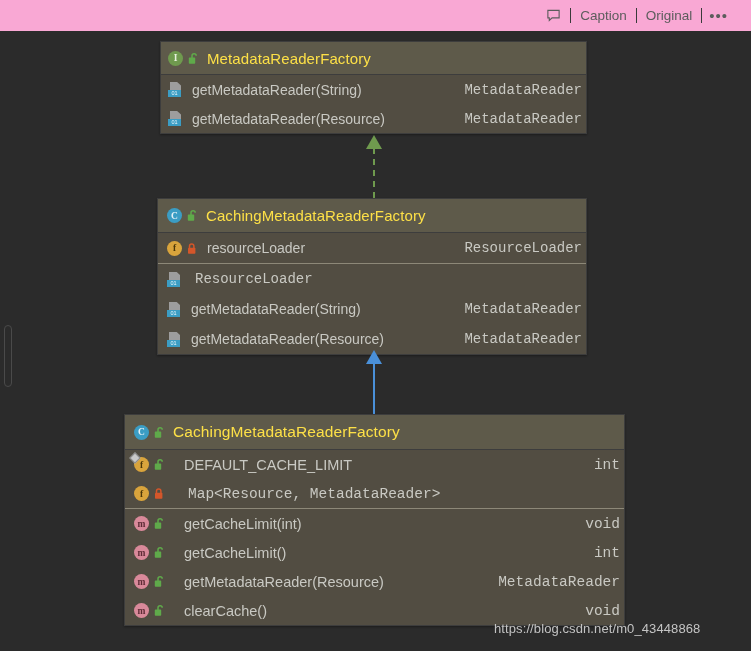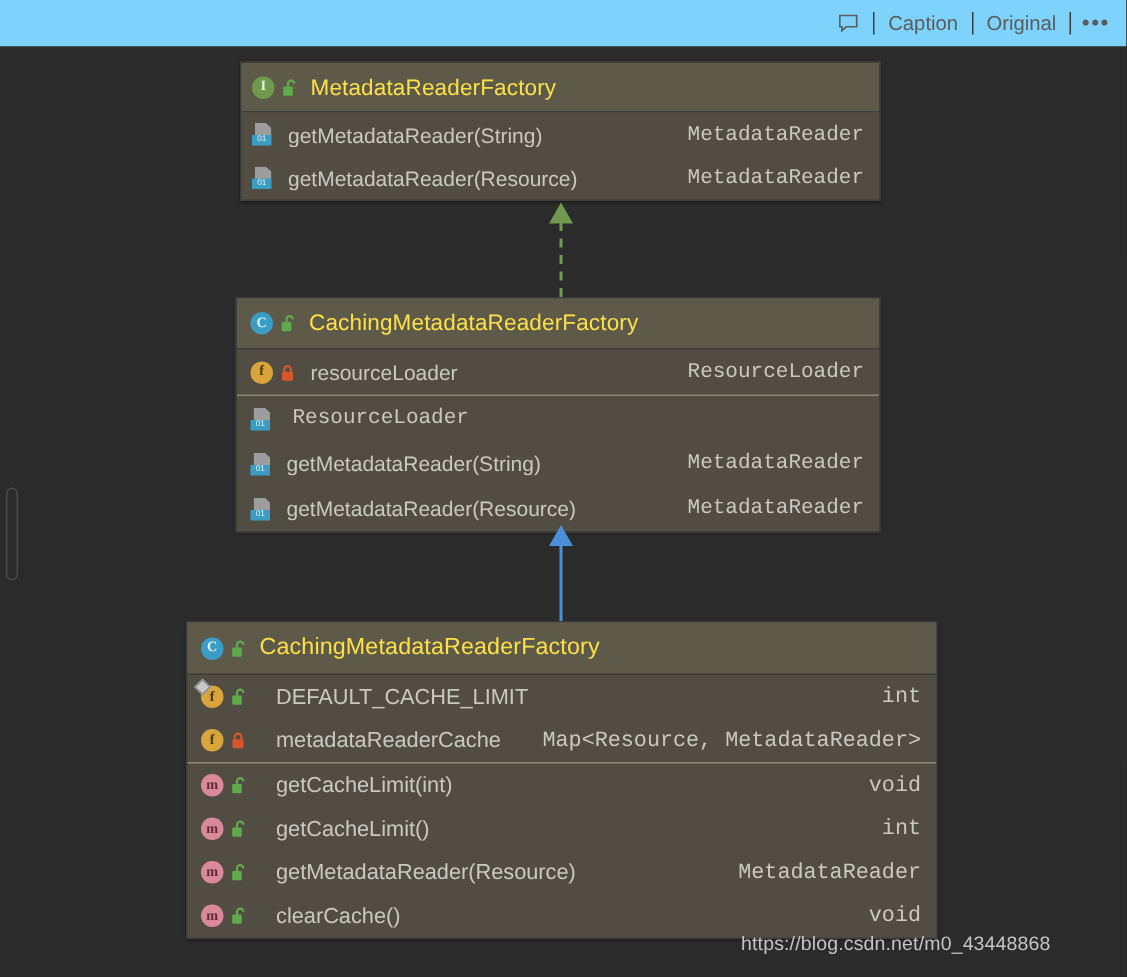--- a/index.html
+++ b/index.html
@@ -15,25 +15,25 @@
     position: relative;
     -webkit-font-smoothing: antialiased;
   }
 
   
   .toolbar {
     position: absolute;
     top: 0; left: 0;
     width: 751px;
     height: 31px;
-    background: #7dd3fc;
+    background: #f9a8d4;
     display: flex;
     align-items: center;
     justify-content: flex-end;
-    padding-right: 4px;
+    padding-right: 16px;
     box-sizing: border-box;
   }
   .tb-item {
     display: flex;
     align-items: center;
     justify-content: center;
     height: 22px;
     color: #5c5c5c;
     font-size: 13.5px;
     padding: 0 9px;
@@ -99,21 +99,21 @@
     border-bottom: 1px solid #3d3d3d;
   }
   .section {
     box-sizing: border-box;
   }
   .section + .section { border-top: 1px solid #8d8878; }
   .row {
     display: flex;
     align-items: center;
     box-sizing: border-box;
-    padding-right: 10px;
+    padding-right: 4px;
   }
   .cell-name {
     flex: 1 1 auto;
     white-space: nowrap;
     overflow: hidden;
   }
   .cell-type {
     flex: 0 0 auto;
     white-space: nowrap;
     padding-left: 12px;
@@ -402,21 +402,20 @@
       <div class="row">
         <span class="icn kind-wrap">
           <span class="circ circ-field">f</span>
         </span>
         <span class="icn ico-acc lock">
           <svg width="11" height="13" viewBox="0 0 11 13">
             <path d="M2.5 6V4.2A2.2 2.2 0 0 1 6.9 4.2V6" fill="none" stroke="#d4562a" stroke-width="1.5"></path>
             <rect x="1" y="5.8" width="7.4" height="6" rx="0.8" fill="#d4562a"></rect>
           </svg>
         </span>
-        <span class="cell-name member-text">metadataReaderCache</span>
         <span class="cell-type type-text">Map&lt;Resource, MetadataReader&gt;</span>
       </div>
     </div>
 
     <div class="section">
       <div class="row">
         <span class="icn kind-wrap">
           <span class="circ circ-method">m</span>
         </span>
         <span class="icn ico-acc lock">

